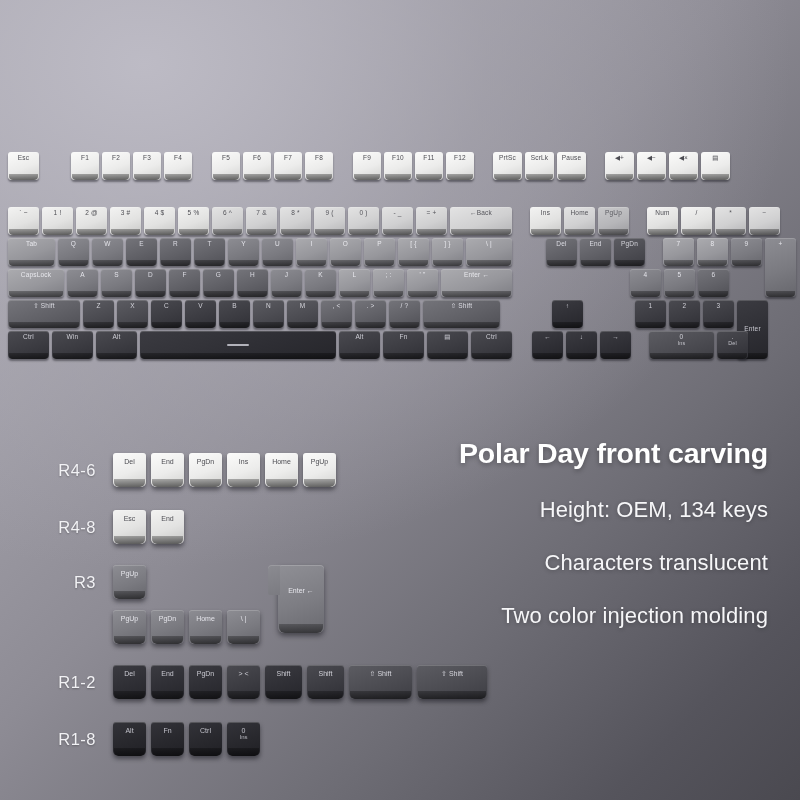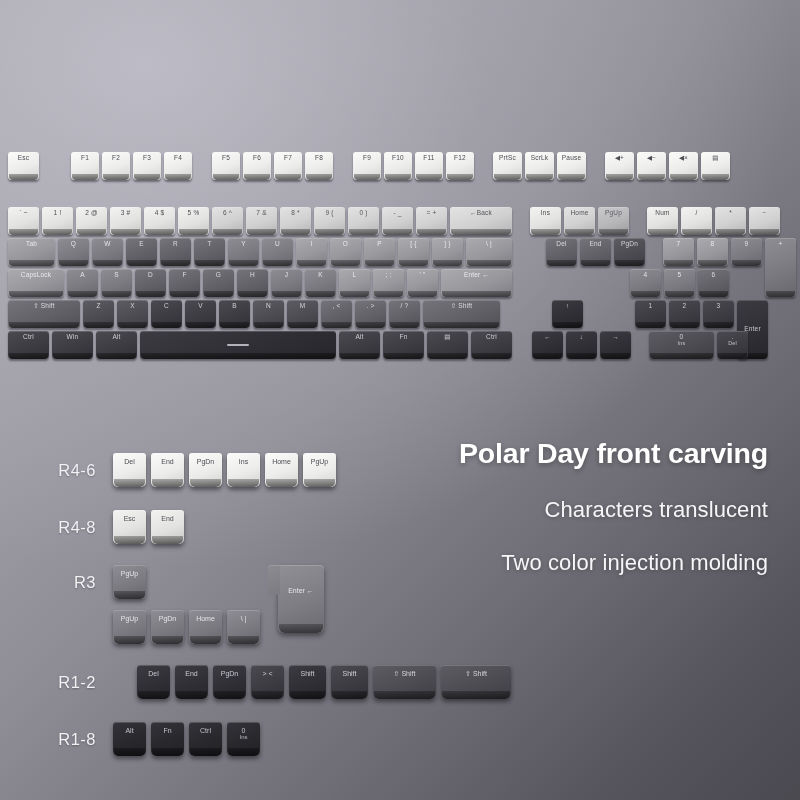--- a/index.html
+++ b/index.html
@@ -534,21 +534,21 @@
         <span class="kl">PgDn</span>
       </span>
     <span class="skey t5" style="width:33px;">
         <span class="kl">Home</span>
       </span>
     <span class="skey t5" style="width:33px;">
         <span class="kl">\ |</span>
       </span>
   </div>
 
-  <div class="srow" style="left:0px; top:240px;padding-left:24px;">
+  <div class="srow" style="left:0px; top:240px;">
     <span class="rlabel" style="left:0px; top:8px;">R1-2</span>
     <span style="display:inline-block; width:113px;"></span>
     <span class="skey t9" style="width:33px;">
         <span class="kl">Del</span>
       </span>
     <span class="skey t9" style="width:33px;">
         <span class="kl">End</span>
       </span>
     <span class="skey t9" style="width:33px;">
         <span class="kl">PgDn</span>
@@ -586,15 +586,16 @@
       <span class="kl">
         <span>0</span>
         <small>Ins</small>
       </span>
     </span>
   </div>
 </div>
 
 <div id="copy">
   <div id="title">Polar Day front carving</div>
+  <div class="spec">Height: OEM, 134 keys</div>
   <div class="spec">Characters translucent</div>
   <div class="spec">Two color injection molding</div>
 </div>
 
 </body></html>

